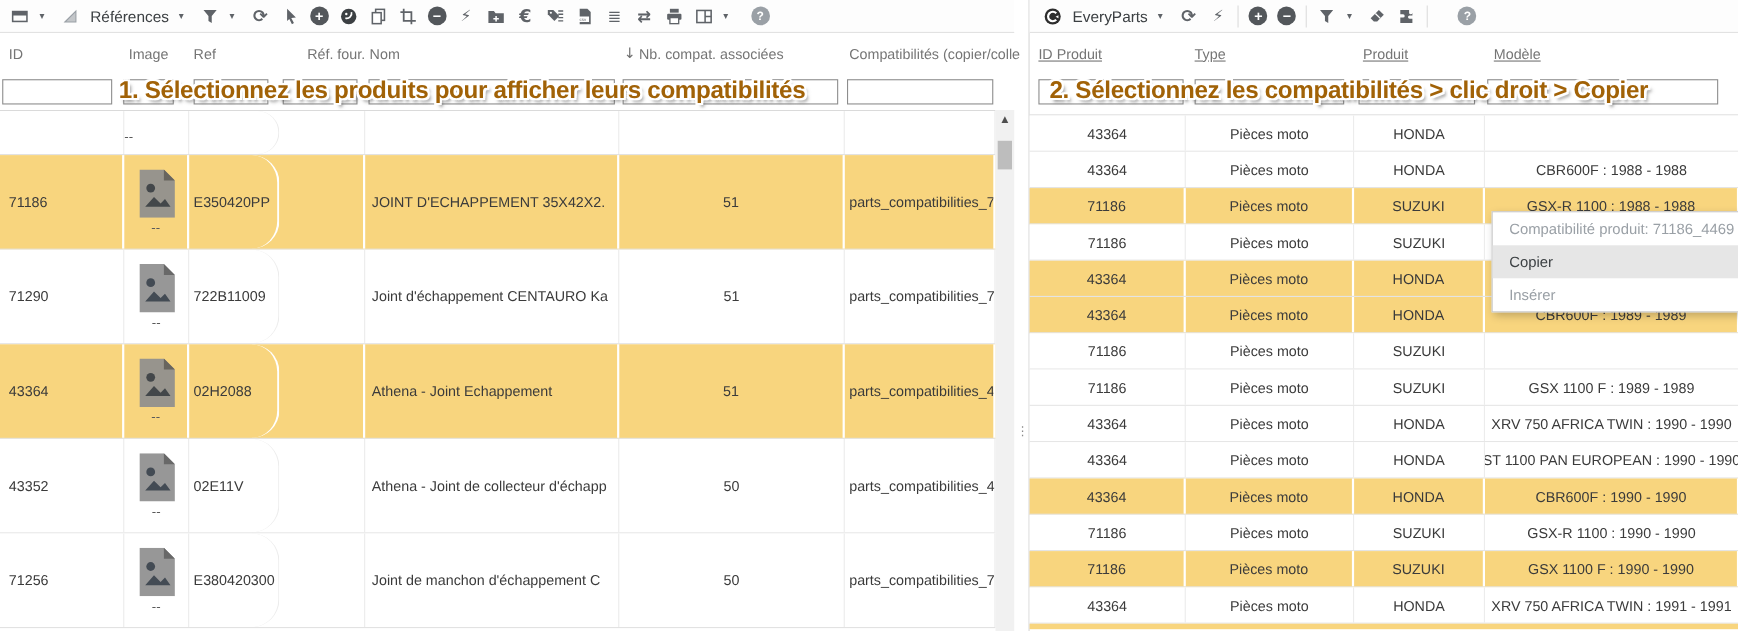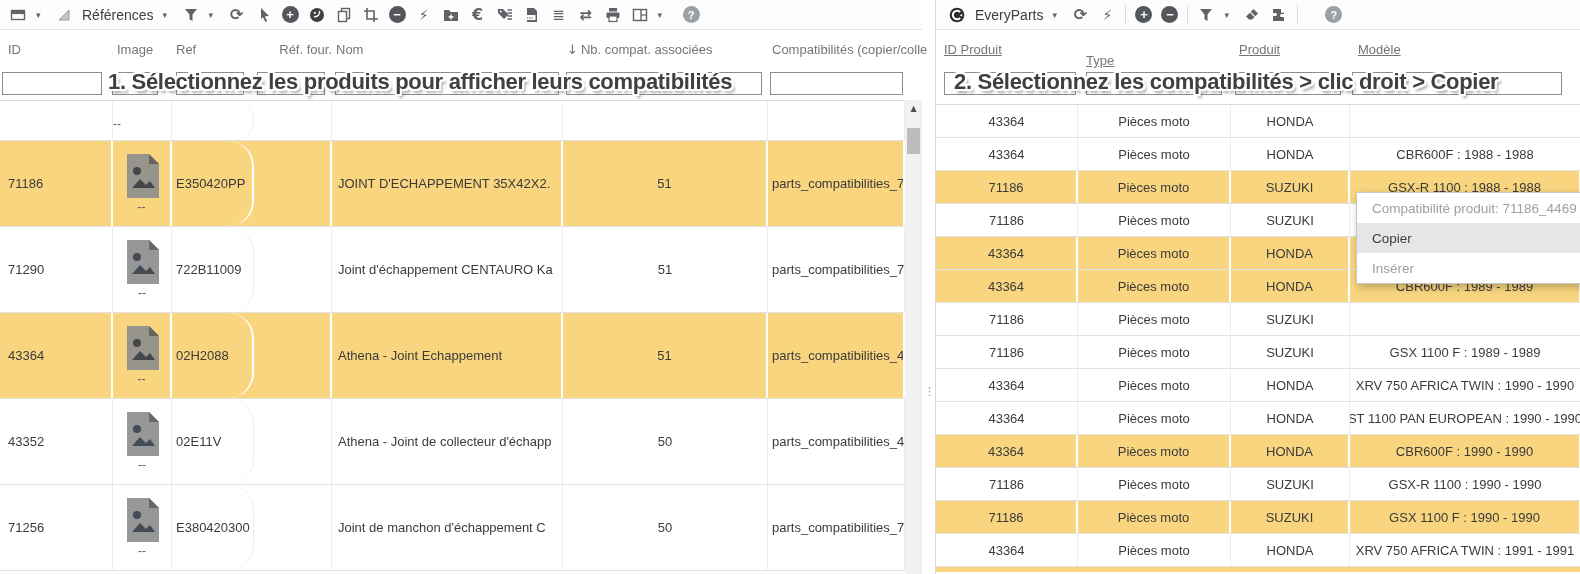--- a/index.html
+++ b/index.html
@@ -29,21 +29,21 @@
   .lh{padding-left:4px;}
   .lh:nth-child(1){width:113px;padding-left:8px;}
   .lh:nth-child(2){width:59px;}
   .lh:nth-child(3){width:82px;text-align:center;}
   .lh:nth-child(4){width:78px;justify-content:flex-end;}
   .lh:nth-child(5){width:231px;}
   .lh:nth-child(6){width:205px;}
   .lh:nth-child(7){width:137px;}
   .rh{padding-left:8px;text-decoration:underline;}
   .rh:nth-child(1){width:142px;}
-  .rh:nth-child(2){width:153px;align-items:flex-end;}
+  .rh:nth-child(2){width:153px;}
   .rh:nth-child(3){width:119px;}
   .rh:nth-child(4){width:231px;}
   .sortglyph{font-size:13px;margin-right:3px;color:#6f6f6f;}
   
   .flt{position:absolute;top:72px;height:23px;border:1px solid #8d8d8d;background:#fff;
        box-sizing:border-box;font:13px "Liberation Sans",sans-serif;padding:0 4px;}
   
   .lrows{position:absolute;top:100px;left:0;width:905px;border-top:1px solid #dadada;}
   .lrow{display:flex;height:86px;border-bottom:1px solid #e2e2e2;background:#fff;box-sizing:border-box;}
   .lrow.partial{height:40px;}
@@ -78,21 +78,21 @@
   .rc:nth-child(3){width:119px;}
   .rc:nth-child(4){width:231px;}
   
   .ctx{position:absolute;left:420px;top:192px;width:228px;background:#fff;border:1px solid #c6c6c6;
        box-shadow:2px 3px 8px rgba(0,0,0,.25);z-index:5;font-size:13.5px;}
   .ctx .item{height:30px;display:flex;align-items:center;padding-left:15px;white-space:nowrap;overflow:hidden;}
   .ctx .title{color:#9aa0a6;}
   .ctx .hover{background:#e6e6e6;color:#3c4043;}
   .ctx .disabled{color:#9aa0a6;}
   
-  .anno{position:absolute;top:69px;font-weight:bold;font-size:22px;color:#404040;white-space:nowrap;z-index:6;
+  .anno{position:absolute;top:69px;font-weight:bold;font-size:22px;color:#a16207;white-space:nowrap;z-index:6;
         letter-spacing:-.3px;
         text-shadow:-2px -2px 0 #fff,2px -2px 0 #fff,-2px 2px 0 #fff,2px 2px 0 #fff,
                     0 -2px 0 #fff,0 2px 0 #fff,-2px 0 0 #fff,2px 0 0 #fff,3px 4px 3px rgba(60,60,60,.5);}
   .anno1{left:108px;}
   .anno2{left:18px;}
 </style>
 </head>
 <body>
 
 <div class="app">

